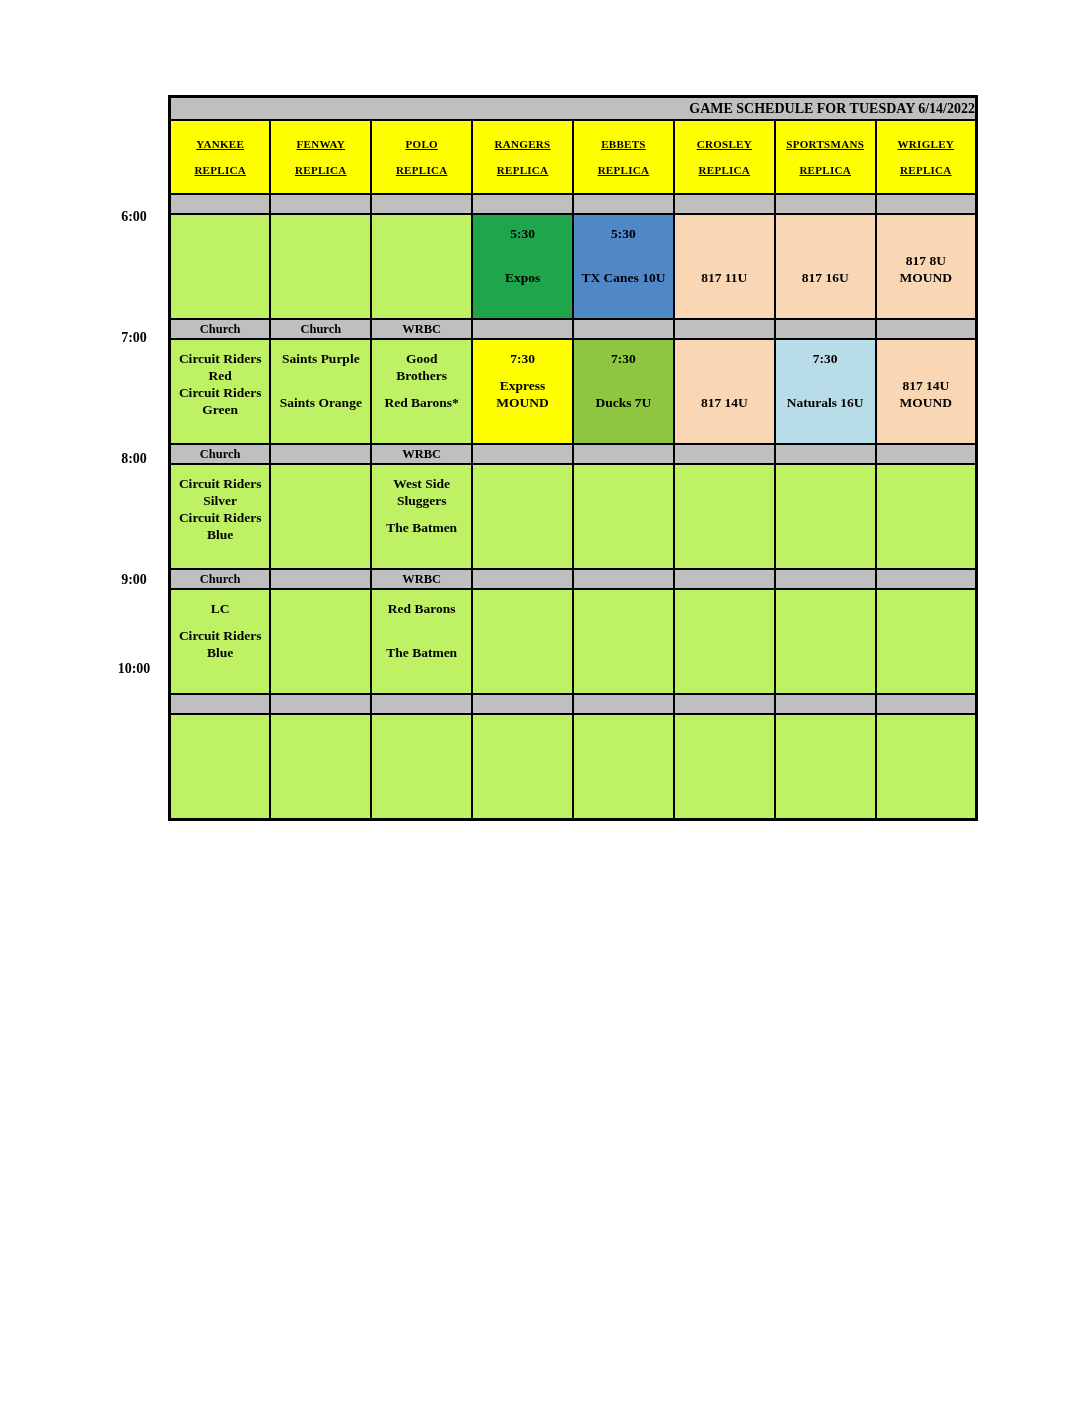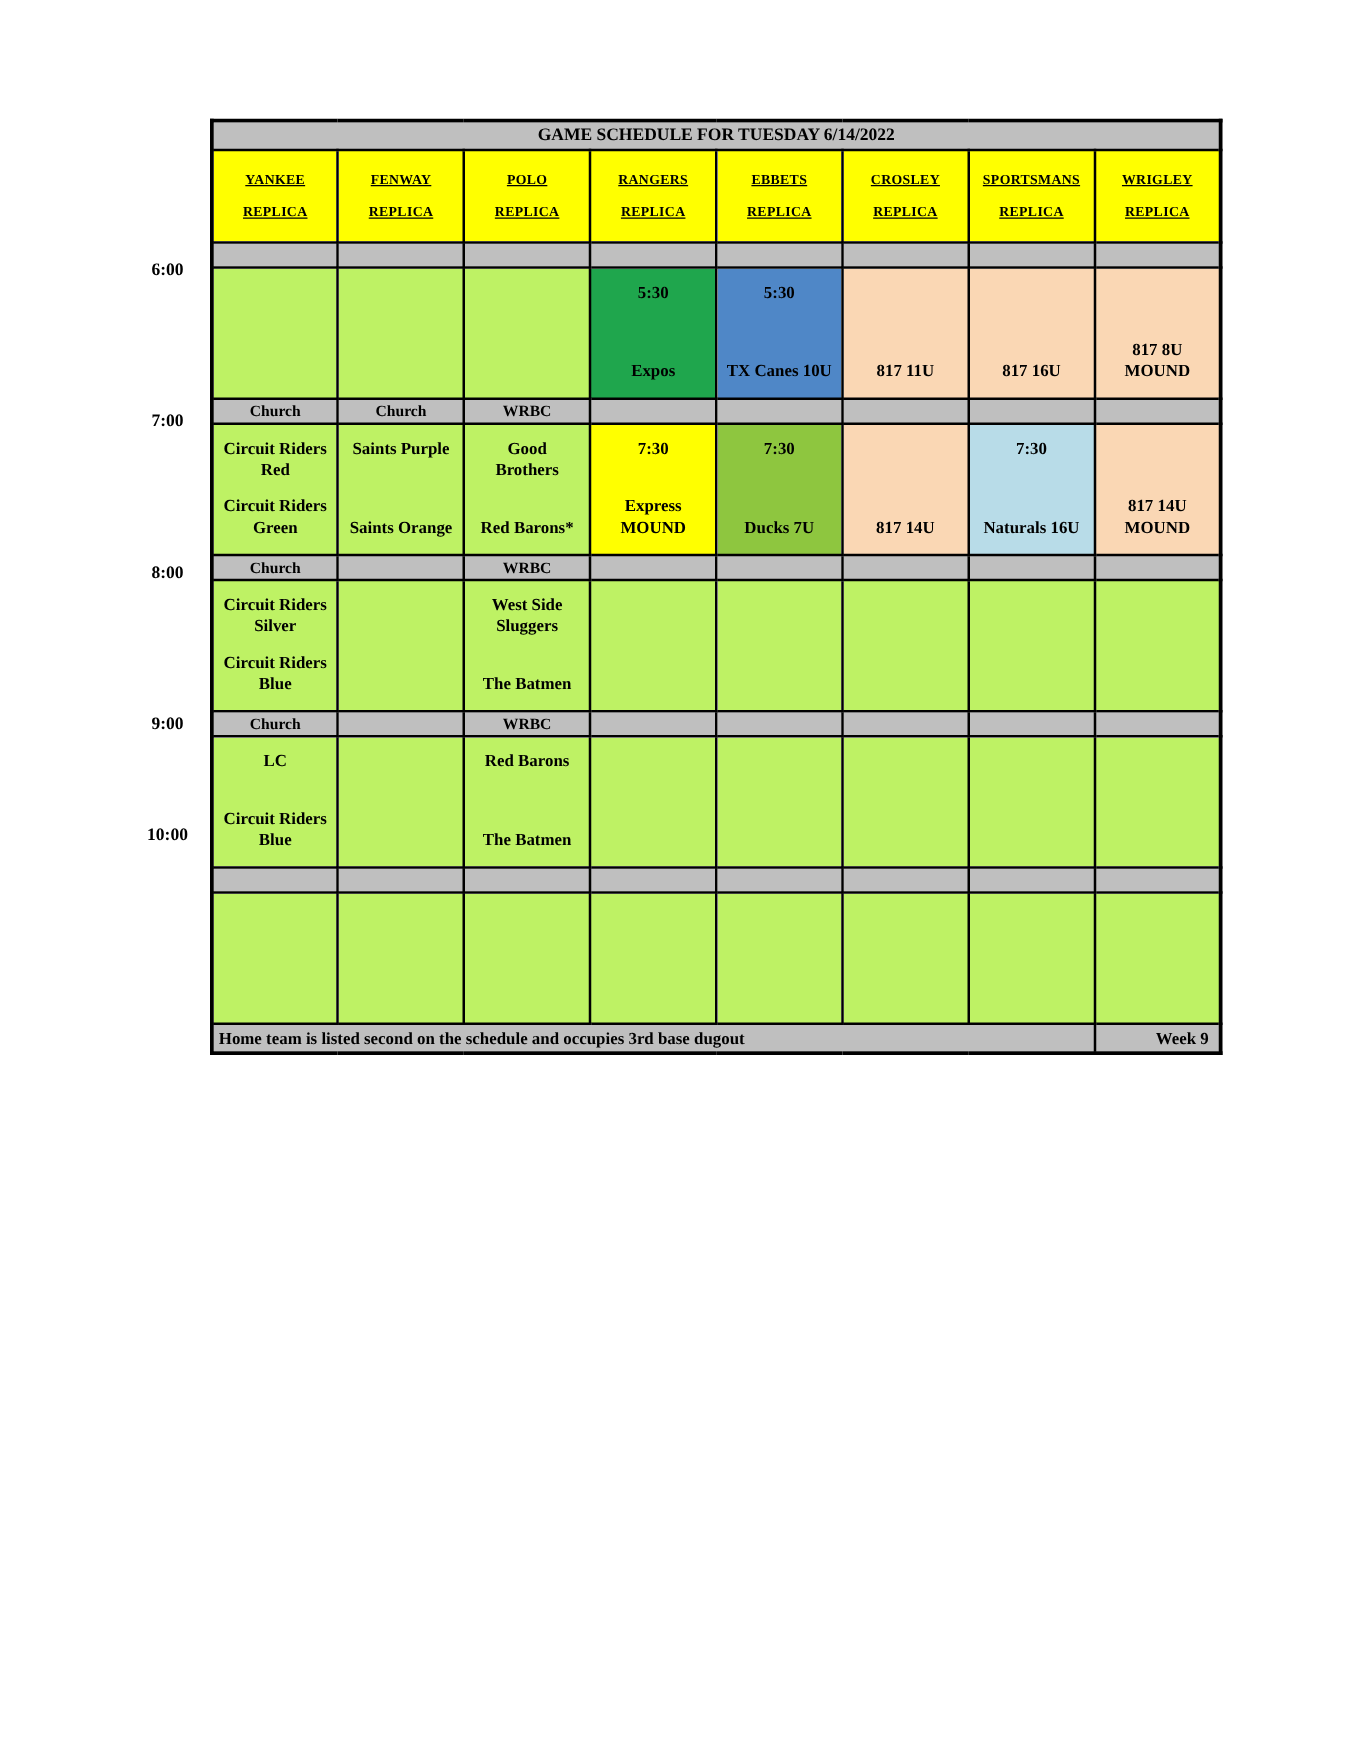--- a/index.html
+++ b/index.html
@@ -10,28 +10,28 @@
   body{
     width:1088px;height:1408px;background:#ffffff;position:relative;
     font-family:"Liberation Serif","DejaVu Serif",serif;font-weight:bold;color:#000;
   }
   .schedule{position:absolute;left:100px;top:95px;}
   .gutter{position:absolute;left:0;top:0;width:68px;height:730px;}
   .time{position:absolute;left:0;width:68px;text-align:center;font-size:14px;font-weight:bold;}
   table{margin-left:68px;width:810px;border-collapse:collapse;table-layout:fixed;border:3px solid #000;}
   td,th{border:2px solid #000;padding:0;margin:0;text-align:center;vertical-align:middle;font-weight:bold;overflow:hidden;}
   col{width:12.5%;}
-  .titlerow td{height:21px;line-height:21px;font-size:14px;background:var(--c-gray);}
+  .titlerow td{height:21px;line-height:21px;font-size:14px;background:var(--c-gray);text-align:right;}
   .headrow th{height:62px;font-size:11px;background:var(--c-yellow);letter-spacing:0.3px;}
   .headrow th div{line-height:26px;}
   .headrow th{padding:5px 0;text-decoration:underline;}
   .seprow td{height:18px;line-height:18px;font-size:12.5px;background:var(--c-gray);}
   .gamerow td{height:103px;font-size:13.5px;background:#bef264;}
   .cellwrap{display:flex;flex-direction:column;justify-content:space-between;height:103px;
-    padding:11px 2px 12px 2px;box-sizing:border-box;white-space:pre-line;line-height:1.25;}
+    padding:11px 2px 31px 2px;box-sizing:border-box;white-space:pre-line;line-height:1.25;}
   td[data-color="green"]{background:var(--c-green);}
   td[data-color="blue"]{background:var(--c-blue);}
   td[data-color="peach"]{background:var(--c-peach);}
   td[data-color="yellow"]{background:var(--c-yellow);}
   td[data-color="lightgreen"]{background:var(--c-lightgreen);}
   td[data-color="lightblue"]{background:var(--c-lightblue);}
   .footrow td{height:21px;line-height:21px;font-size:13.5px;background:var(--c-gray);}
   .foot-note{text-align:left;padding-left:4px;}
   .foot-week{text-align:right;padding-right:8px;}
 </style>
@@ -292,19 +292,15 @@
             <div class="cellwrap"><div></div><div></div></div>
           </td>
       <td>
             <div class="cellwrap"><div></div><div></div></div>
           </td>
       <td>
             <div class="cellwrap"><div></div><div></div></div>
           </td>
     </tr>
 
-    <tr class="footrow">
-      <td colspan="7" class="foot-note">Home team is listed second on the schedule and occupies 3rd base dugout</td>
-      <td class="foot-week">Week 9</td>
-    </tr>
   </tbody>
     </table>
 </div>
 
 </body></html>

